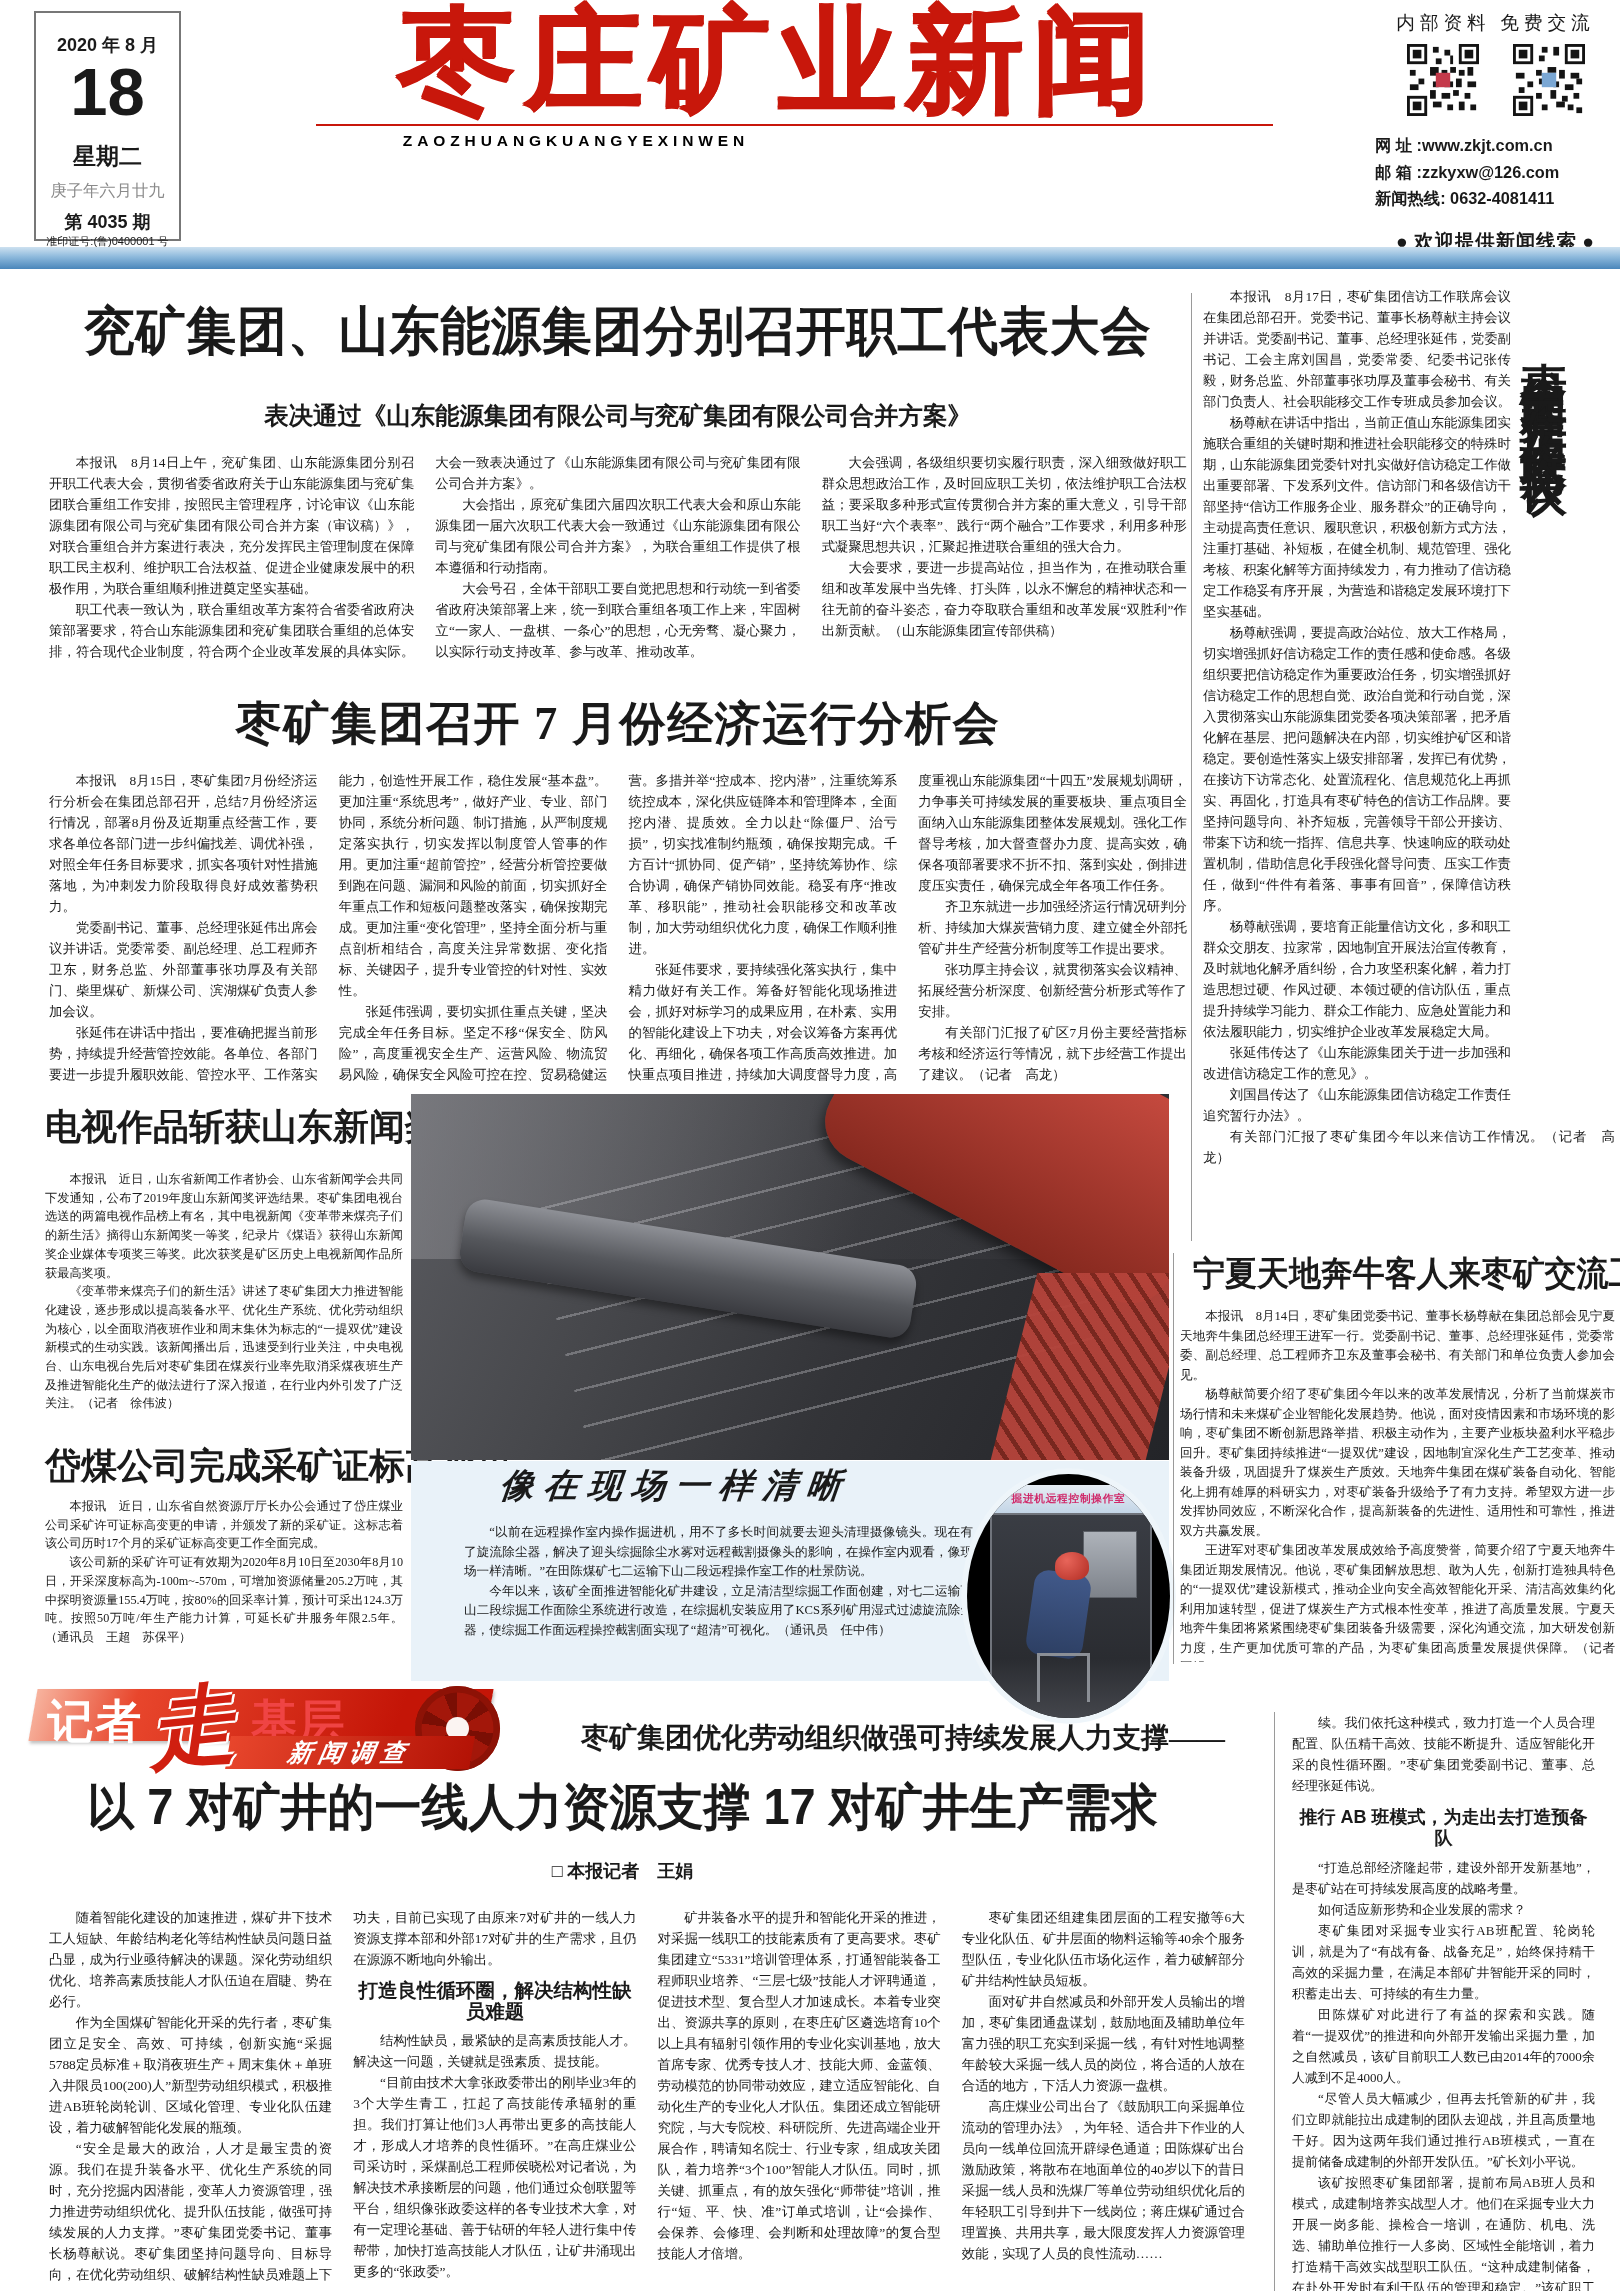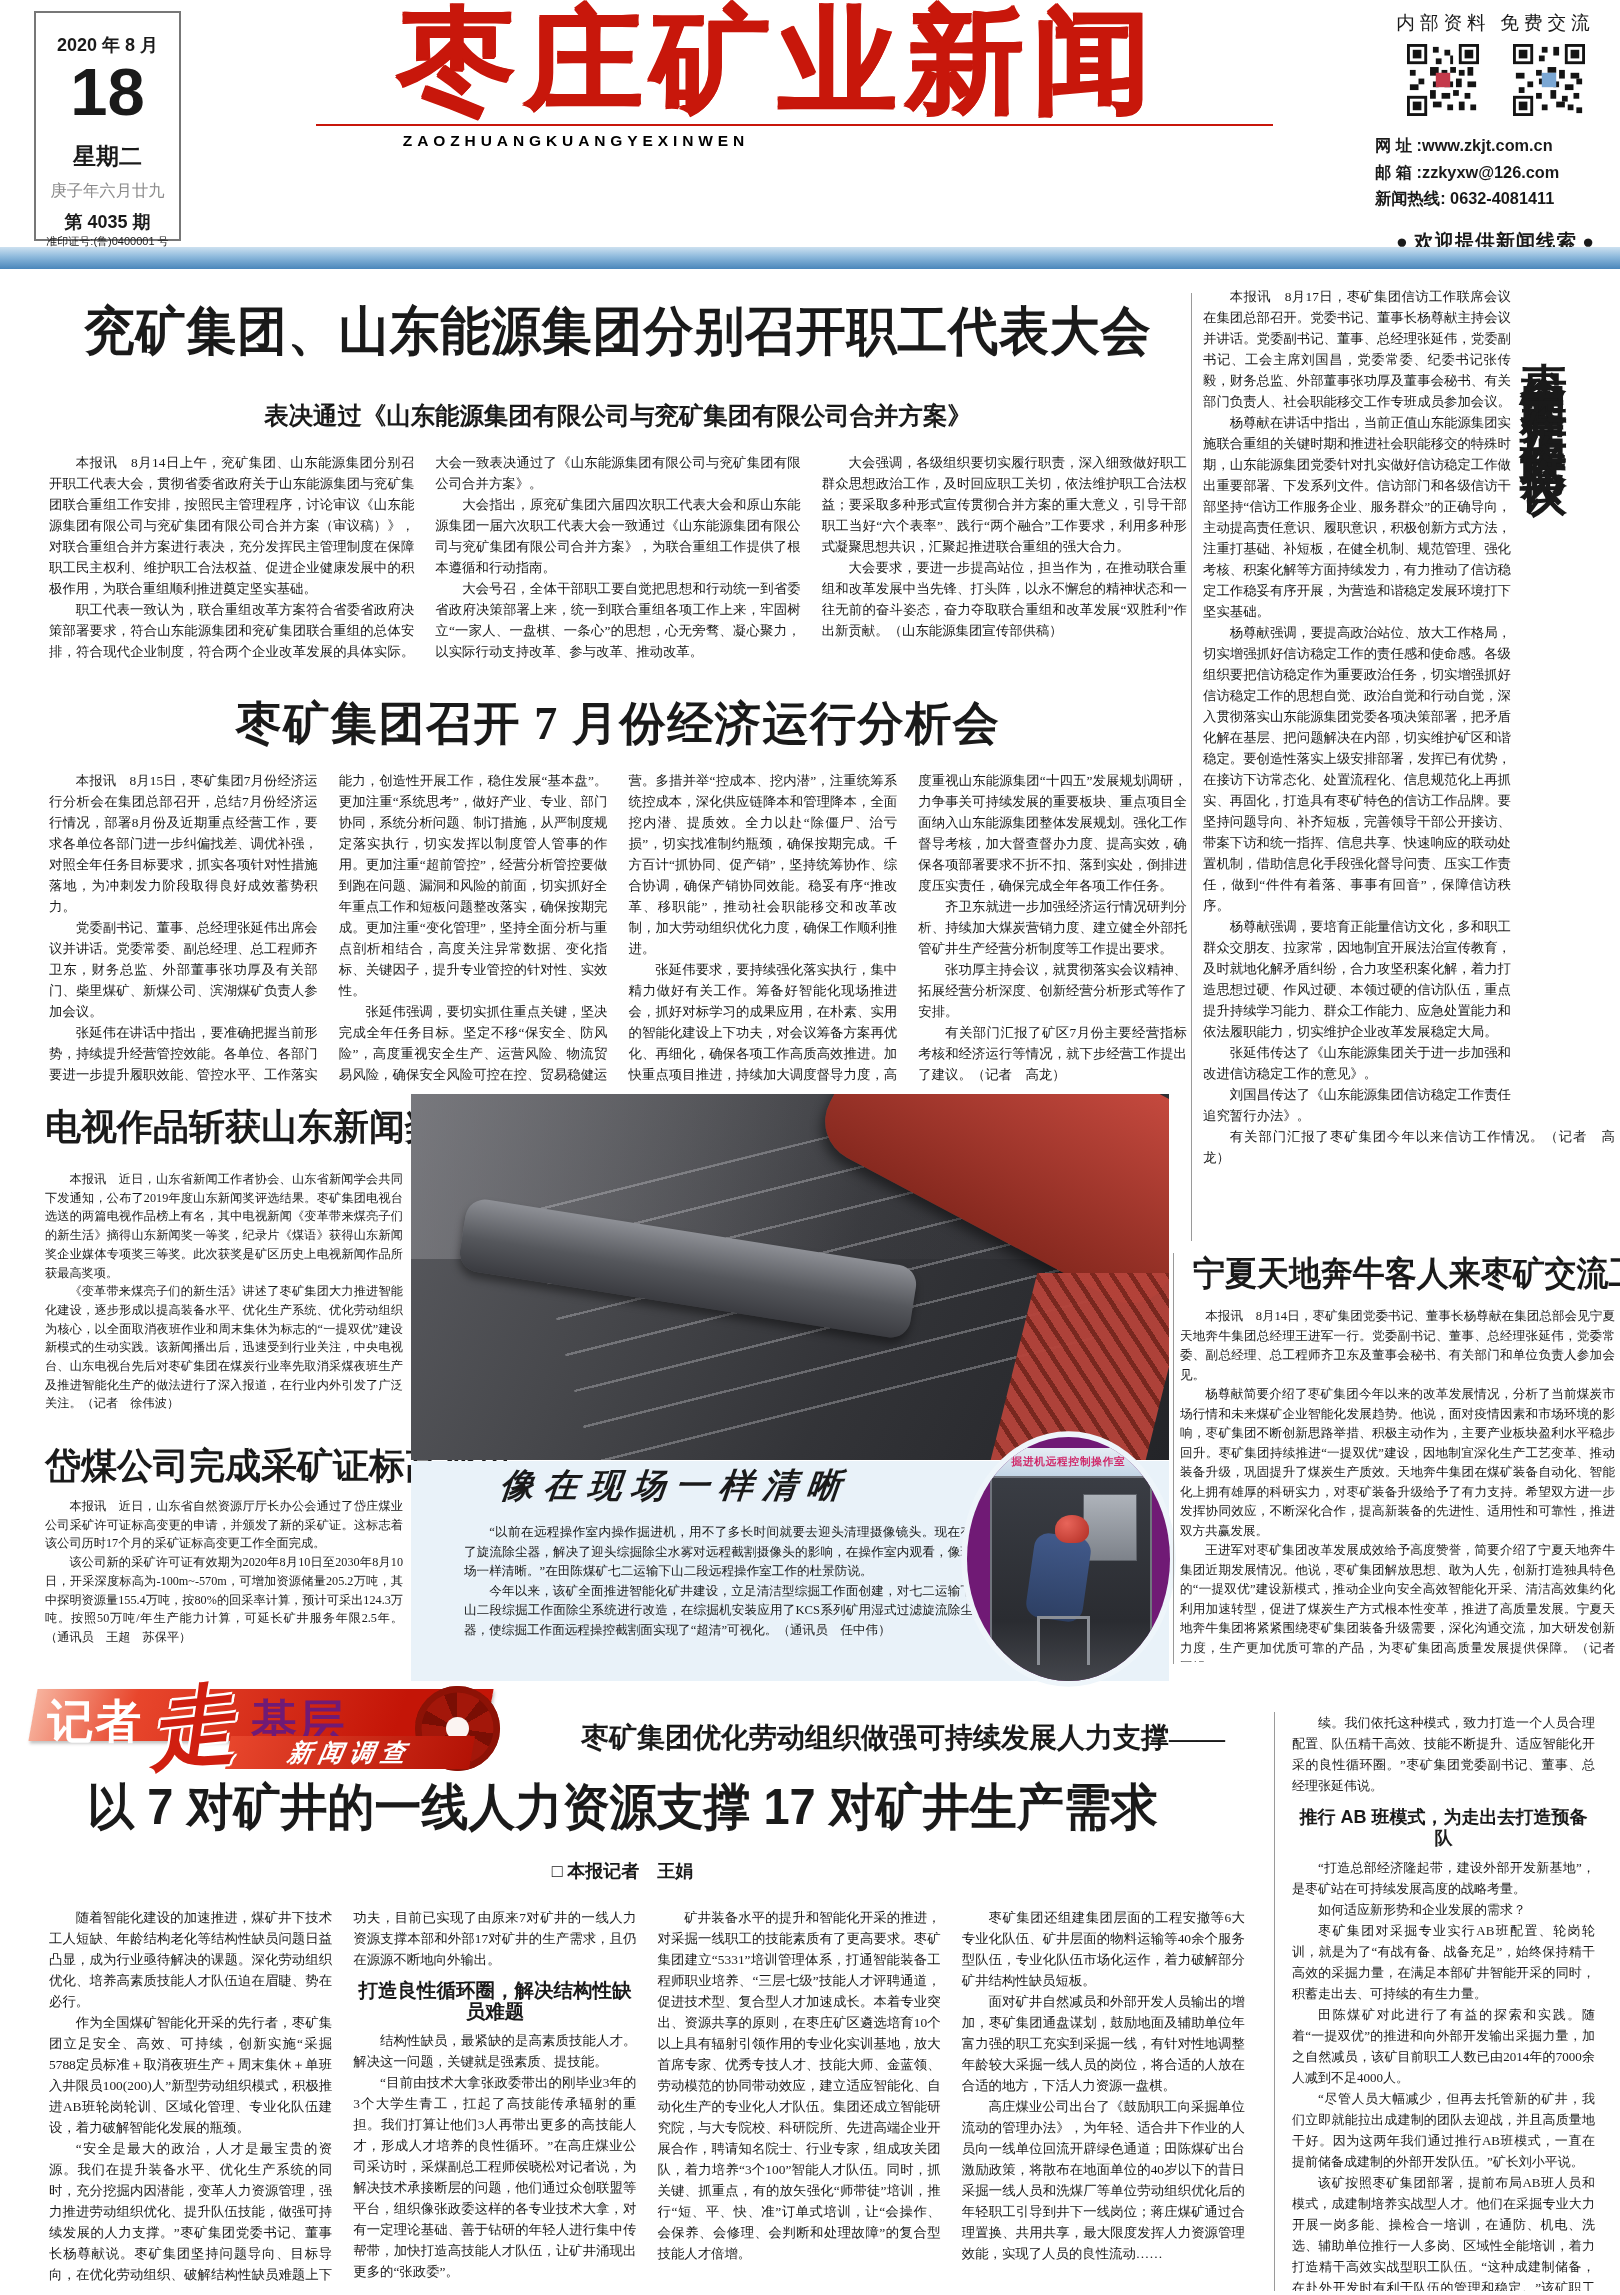--- a/index.html
+++ b/index.html
@@ -78,22 +78,22 @@
           background:repeating-linear-gradient(to bottom,rgba(210,210,215,.55) 0 2.4px,transparent 2.4px 37px);opacity:.6;}
   .boom{position:absolute;left:49px;top:138px;width:456px;height:73px;border-radius:19.5px;transform:rotate(9deg);
         background:linear-gradient(#8e9096,#55575c 55%,#3a3b40);box-shadow:0 6.5px 8.1px rgba(0,0,0,.4);}
 
   .cappanel{left:411px;top:1461px;width:758px;height:220px;background:#e9f2f9;}
   .captitle{left:500px;top:1463px;width:456px;font-size:34px;font-weight:900;font-style:italic;
             letter-spacing:9.8px;transform:skewX(-6deg);white-space:nowrap;}
   .captext{left:464px;top:1523px;width:509px;height:151px;font-size:12.6px;line-height:19.5px;
            text-align:justify;overflow:hidden;}
 
-  .oval{left:967px;top:1437px;width:203px;height:244px;border-radius:50%;overflow:hidden;
-        background:#701a75;box-shadow:0 0 0 5.7px #eef5fa;}
+  .oval{left:967px;top:1474px;width:203px;height:244px;border-radius:50%;overflow:hidden;
+        background:#000000;box-shadow:0 0 0 5.7px #eef5fa;}
   .oval-banner{position:absolute;left:0;top:11.4px;width:100%;height:28px;
                background:linear-gradient(#e6edf4,#c3d5e6);display:flex;align-items:center;justify-content:center;}
   .oval-banner span{font-size:10.6px;font-weight:800;color:#d02a6a;letter-spacing:0.8px;}
   .cab-frame{position:absolute;left:23px;top:39px;width:158px;height:205px;border:2.4px solid #70747c;border-bottom:none;
              background:linear-gradient(#3a3d44,#2a2c31 70%,#45474d);}
   .panelbox{position:absolute;right:33px;top:57px;width:52px;height:65px;background:linear-gradient(#aeb3ba,#7d828a);
             border:1.6px solid #5d6168;}
   .figure-body{position:absolute;left:63px;top:98px;width:57px;height:85px;border-radius:14.6px;
                background:linear-gradient(#41598a,#2d3f63);transform:rotate(8deg);}
   .helmet{position:absolute;left:88px;top:78px;width:34px;height:28px;border-radius:50% 50% 40% 40%;
@@ -113,21 +113,21 @@
               background:linear-gradient(100deg,#f7b39e 0%,#e8462c 22%,#c41507 80%);
               box-shadow:1.6px 2.4px 3.3px rgba(0,0,0,.25);}
   .aperture{position:absolute;left:382px;top:-3.3px;width:85px;height:85px;border-radius:50%;
             background:repeating-conic-gradient(#a3170a 0 38deg,#7a0e04 38deg 60deg);
             box-shadow:inset 0 0 0 6.5px #8d1206;}
   .aperture::after{content:"";position:absolute;left:31px;top:31px;width:23px;height:23px;border-radius:50%;background:#fbf4f2;}
   .bn-jizhe{position:absolute;left:14.6px;top:1.6px;font-size:46px;font-weight:900;color:#fff;
             font-family:"Liberation Sans","DejaVu Sans",sans-serif;letter-spacing:1.6px;}
   .bn-zou{position:absolute;left:114px;top:-21px;font-size:88px;font-weight:900;font-style:italic;color:#d01f10;
           text-shadow:-2.4px 0 #fff,2.4px 0 #fff,0 -2.4px #fff,0 2.4px #fff,-1.6px -1.6px #fff,1.6px 1.6px #fff;z-index:3;transform:rotate(-6deg);}
-  .bn-jiceng{position:absolute;left:218px;top:1.6px;font-size:46px;font-weight:900;color:#701a75;
+  .bn-jiceng{position:absolute;left:218px;top:1.6px;font-size:46px;font-weight:900;color:#ef4444;
              font-family:"Liberation Sans","DejaVu Sans",sans-serif;letter-spacing:1.6px;}
   .bn-ribbon{position:absolute;left:195px;top:47px;width:244px;height:33px;transform:skewX(-10deg);
              background:linear-gradient(100deg,#e8462c,#b31205);display:flex;align-items:center;justify-content:center;}
   .bn-ribbon span{font-size:24.4px;font-weight:900;font-style:italic;color:#fff;letter-spacing:6.5px;}
 
   .kicker{left:537px;top:1719px;width:732px;text-align:center;font-size:28px;font-weight:900;white-space:nowrap;}
   .feath{left:49px;top:1776px;width:1147px;text-align:center;font-size:47px;font-weight:900;
          white-space:nowrap;font-family:"Liberation Sans","DejaVu Sans",sans-serif;transform:scaleY(1.06);}
   .byline{left:49px;top:1859px;width:1147px;text-align:center;font-size:18px;font-weight:700;}
   .featbody{left:49px;top:1907px;width:1196px;height:384px;column-count:4;column-gap:21px;

